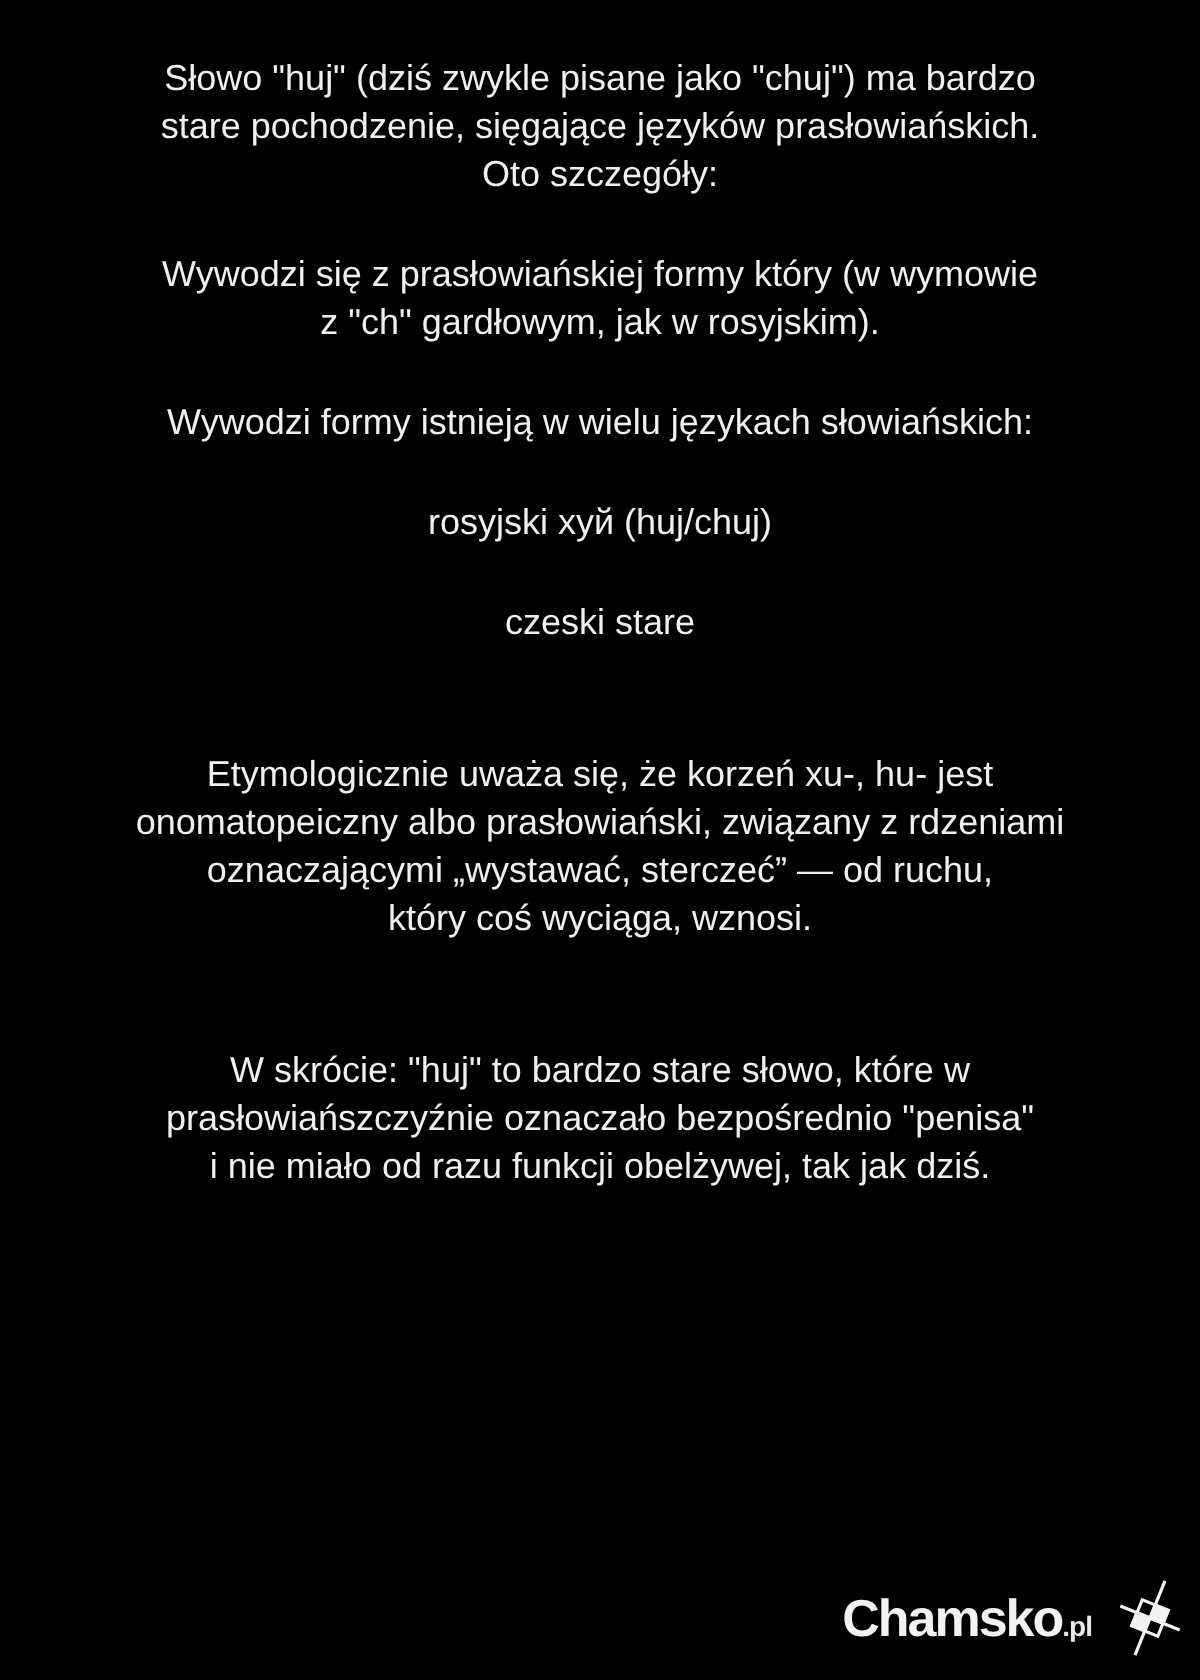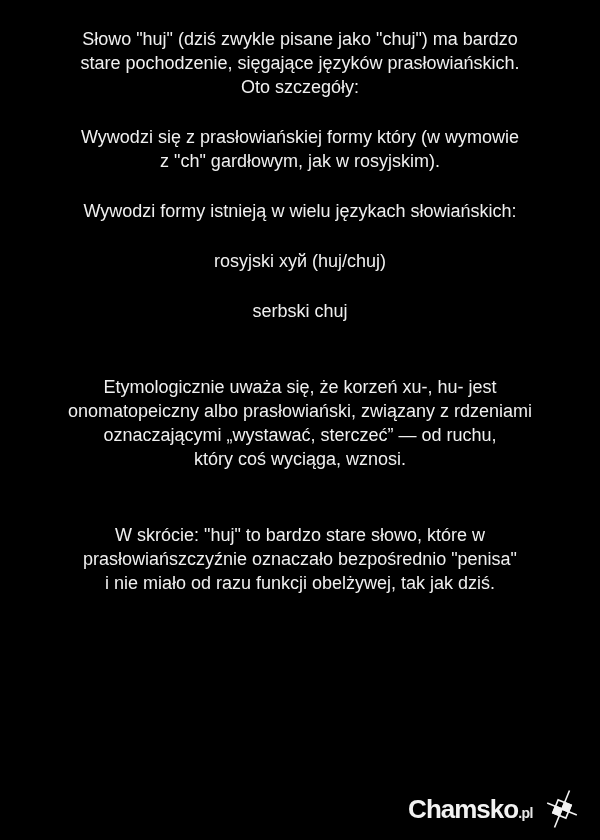--- a/index.html
+++ b/index.html
@@ -26,21 +26,21 @@
     color: #f0f0f0;
     text-align: center;
     white-space: pre-line;
     letter-spacing: 0px;
   }
   .para.gap-xl {
     margin-top: 52px;
   }
   .logo {
     position: absolute;
-    right: 17px;
+    right: 4px;
     bottom: 6px;
     display: flex;
     align-items: center;
   }
   .logo-text {
     color: #ffffff;
     white-space: nowrap;
   }
   .logo-brand {
     font-size: 26px;
@@ -64,21 +64,21 @@
 
 <div class="page">
   <main class="content">
     <p class="para">Słowo "huj" (dziś zwykle pisane jako "chuj") ma bardzo
 stare pochodzenie, sięgające języków prasłowiańskich.
 Oto szczegóły:</p>
     <p class="para">Wywodzi się z prasłowiańskiej formy który (w wymowie
 z "ch" gardłowym, jak w rosyjskim).</p>
     <p class="para">Wywodzi formy istnieją w wielu językach słowiańskich:</p>
     <p class="para">rosyjski хуй (huj/chuj)</p>
-    <p class="para">serbski chuj</p>
+    <p class="para">czeski stare</p>
     <p class="para gap-xl">Etymologicznie uważa się, że korzeń xu-, hu- jest
 onomatopeiczny albo prasłowiański, związany z rdzeniami
 oznaczającymi „wystawać, sterczeć” — od ruchu,
 który coś wyciąga, wznosi.</p>
     <p class="para gap-xl">W skrócie: "huj" to bardzo stare słowo, które w
 prasłowiańszczyźnie oznaczało bezpośrednio "penisa"
 i nie miało od razu funkcji obelżywej, tak jak dziś.</p>
   </main>
 
   <div class="logo">

